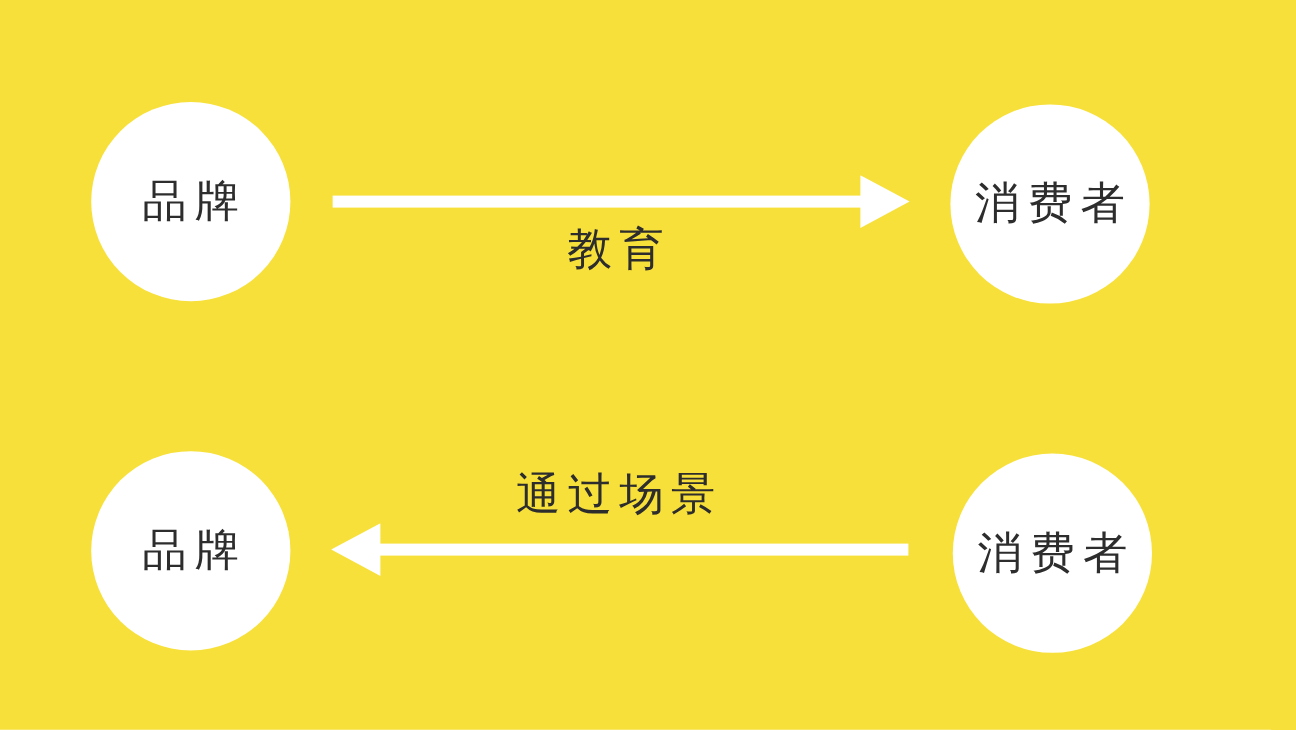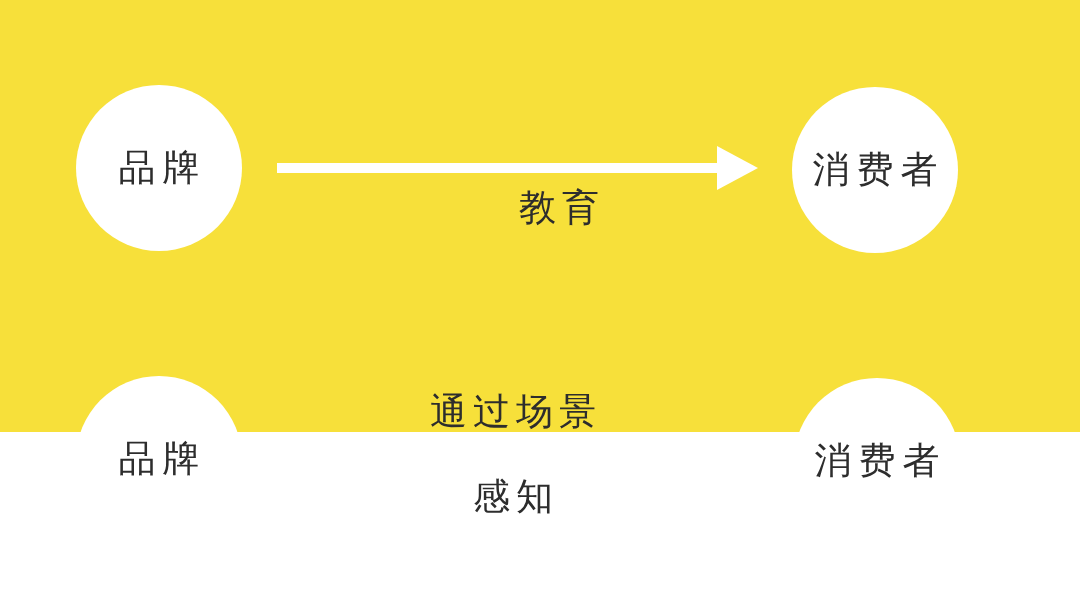--- a/index.html
+++ b/index.html
@@ -8,21 +8,21 @@
   }
   body {
     width: 1080px;
     height: 608px;
     overflow: hidden;
     font-family: "Liberation Sans", "DejaVu Sans", sans-serif;
   }
   .canvas {
     position: relative;
     width: 1080px;
-    height: 432px;
+    height: 608px;
     background: #F7E03A;
   }
   .node {
     position: absolute;
     width: 166px;
     height: 166px;
     border-radius: 50%;
     background: #FFFFFF;
     display: flex;
     align-items: center;
@@ -52,21 +52,21 @@
     left: 513px;
     transform: translateX(-50%);
     font-size: 37px;
     color: #2D2D2D;
     letter-spacing: 6px;
     padding-left: 6px;
     white-space: nowrap;
     text-align: center;
   }
   .flow-label.r1-top    { top: 110px; }
-  .flow-label.r1-bottom { top: 183px; margin-left: 46px; }
+  .flow-label.r1-bottom { top: 183px; }
   .flow-label.r2-top    { top: 387px; }
   .flow-label.r2-bottom { top: 472px; }
 </style>
 </head>
 <body>
 
 <div class="canvas">
 
   <div class="node r1-left">
     <span class="node-label">品牌</span>
@@ -88,19 +88,18 @@
     <span class="node-label">品牌</span>
   </div>
 
   <div class="flow-label r2-top">通过场景</div>
 
   <svg class="arrow-svg r2" width="484" height="44" viewBox="0 0 484 44" aria-hidden="true">
     <rect x="34" y="17" width="448" height="10" fill="#FFFFFF"></rect>
     <polygon points="42,0 1,22 42,44" fill="#FFFFFF"></polygon>
   </svg>
 
-  <div class="flow-label r2-bottom">感知</div>
 
   <div class="node r2-right">
     <span class="node-label">消费者</span>
   </div>
 
 </div>
 
 </body></html>

